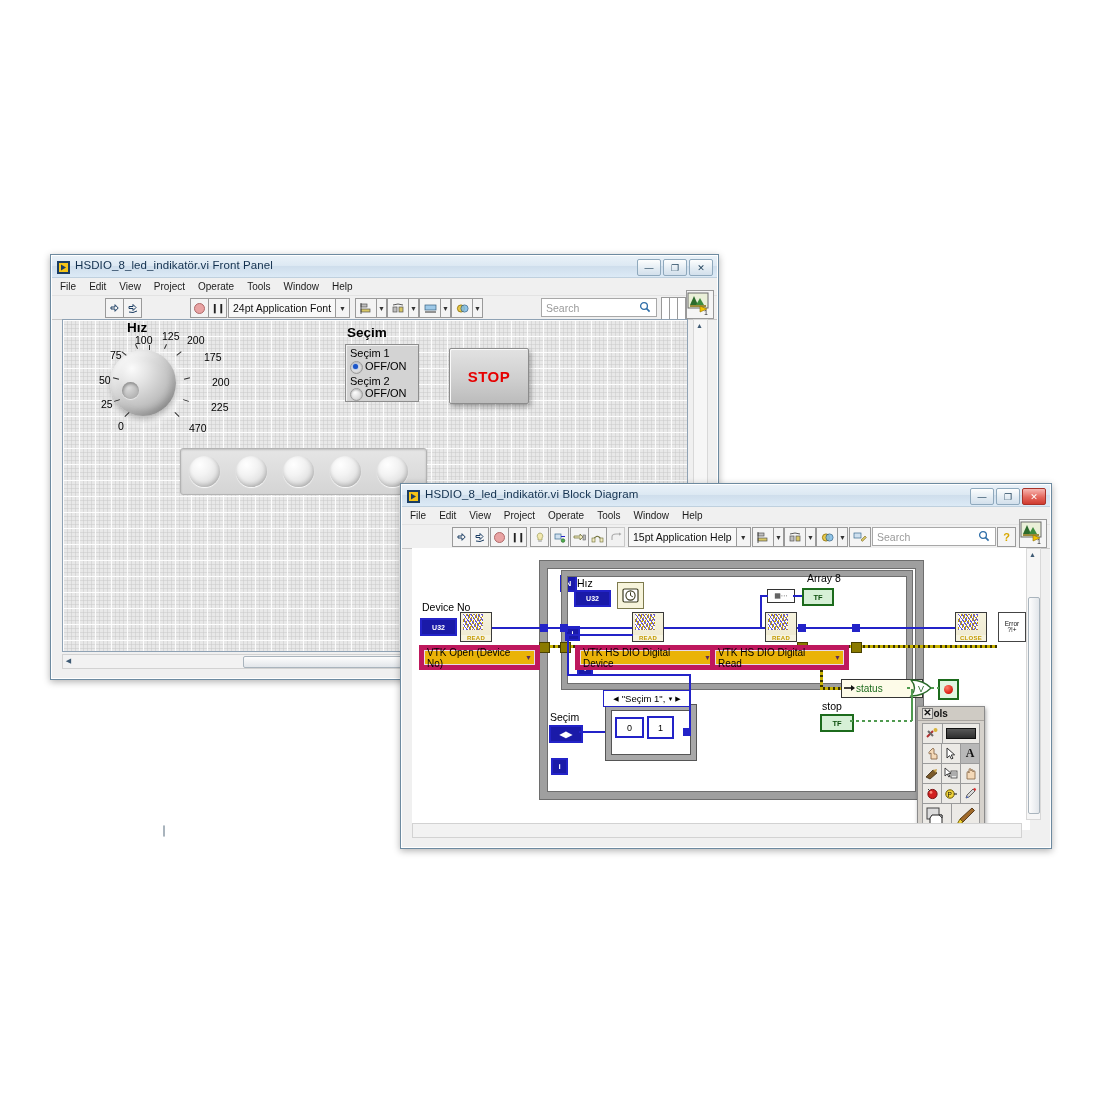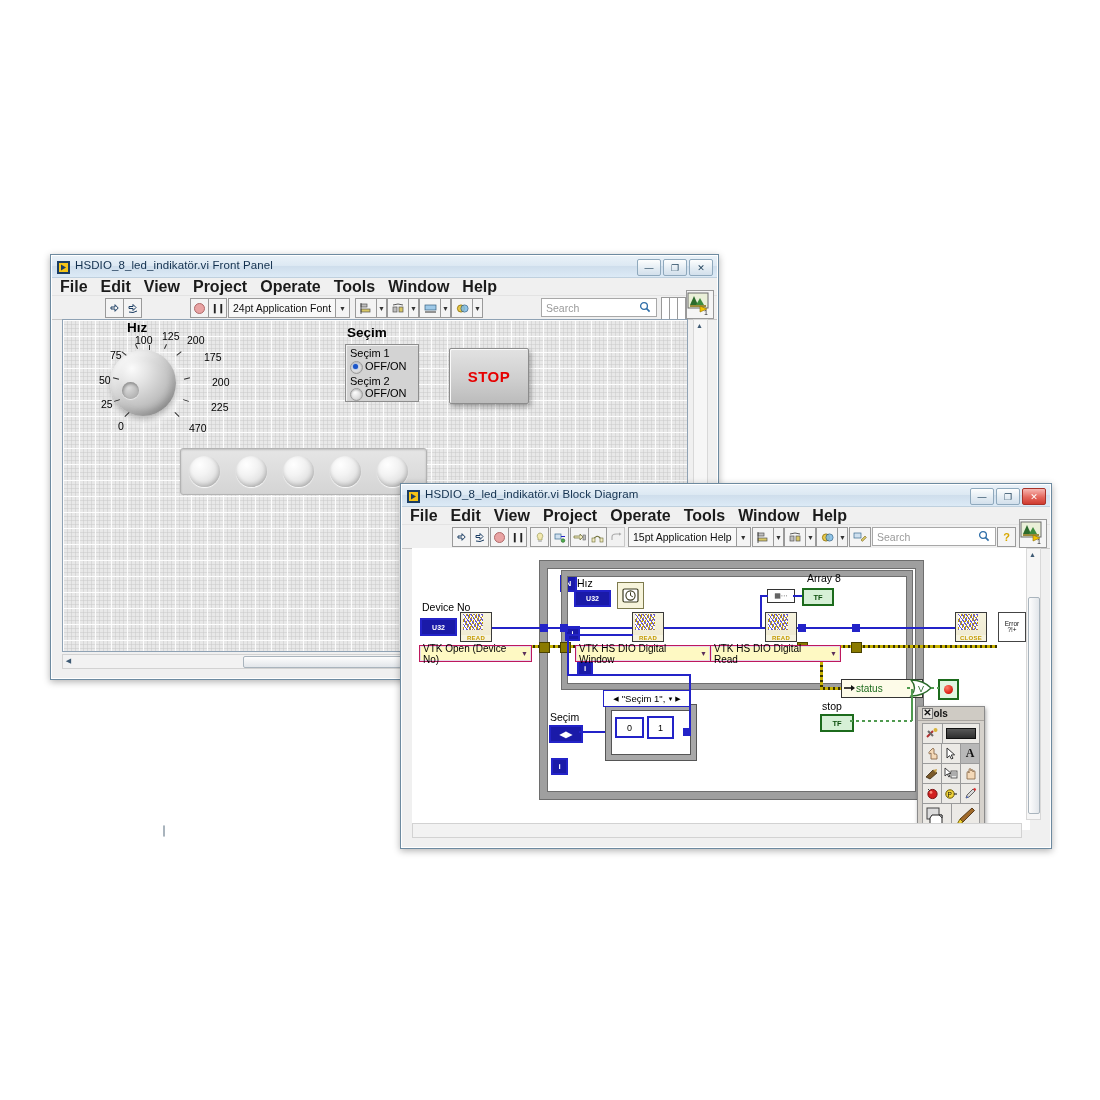--- a/index.html
+++ b/index.html
@@ -17,21 +17,21 @@
              letter-spacing:.1px;white-space:nowrap;}
   .wbtns{position:absolute;right:4px;top:3px;display:flex;gap:2px;}
   .wbtn{width:22px;height:15px;border:1px solid #8fa9bd;border-radius:2px;
         background:linear-gradient(to bottom,#fdfefe,#e3ecf3 55%,#d3e0ec);
         display:flex;align-items:center;justify-content:center;font-size:9px;color:#24455e;}
   .wbtn.close{background:linear-gradient(to bottom,#f7b7b2,#e4665c 55%,#cf3b30);
               border-color:#a83228;color:#fff;}
   
   .menubar{height:17px;background:#f0f0f0;display:flex;align-items:center;
            padding-left:8px;border-bottom:1px solid #e3e3e3;}
-  .menu-item{font-size:16px;color:#1b1b1b;margin-right:13px;white-space:nowrap;font-weight:bold;}
+  .menu-item{font-size:10px;color:#1b1b1b;margin-right:13px;white-space:nowrap;}
   
   .toolbar{height:23px;background:#f0f0f0;position:relative;
            border-bottom:1px solid #c8c8c8;}
   .tgrp{position:absolute;top:2px;display:flex;align-items:center;gap:0px;}
   .tbtn{width:17px;height:18px;border:1px solid #9a9a9a;background:#f4f4f4;
         display:flex;align-items:center;justify-content:center;font-size:10px;color:#333;}
   .tbtn+.tbtn{margin-left:-1px;}
   .fontbox{height:18px;border:1px solid #9a9a9a;background:#f8f8f8;
            display:flex;align-items:center;font-size:10.5px;color:#111;padding:0 4px;}
   .fontarrow{width:13px;height:18px;border:1px solid #9a9a9a;margin-left:-1px;background:#f4f4f4;
@@ -116,21 +116,21 @@
   .vtk-node{position:absolute;border:1px solid #3a3a3a;
      background:linear-gradient(to bottom,#f6f3df 0%,#efe9cf 100%);overflow:hidden;}
   .vtk-fan{position:absolute;left:2px;top:1px;width:20px;height:16px;
      background:
        repeating-linear-gradient(55deg,#6a5acd 0 1px,transparent 1px 3px),
        repeating-linear-gradient(115deg,#c8a200 0 1px,transparent 1px 3px),
        radial-gradient(circle at 10% 95%,#fff 0 30%,transparent 31%);
      background-color:#fdfcf3;}
   .vtk-cap{position:absolute;left:0;bottom:0;width:100%;text-align:center;
      font-size:6px;color:#c49a00;font-weight:bold;letter-spacing:.3px;background:#f6f3df;}
-  .drop{position:absolute;height:15px;border:1px solid #be185d;background:#fef9c3;
+  .drop{position:absolute;height:15px;border:5px solid #be185d;background:#eab308;
      display:flex;align-items:center;font-size:10px;color:#000;padding:0 3px;
      box-shadow:0 0 0 1px #e8d8e8 inset;}
   .drop .car{margin-left:auto;font-size:7px;color:#5a2d5a;padding-left:4px;}
   .nbox{position:absolute;border:2px solid #2323c8;background:#ffffff;
      display:flex;align-items:center;justify-content:center;font-size:9px;color:#000;}
   .timer{position:absolute;border:1px solid #7d7a4d;background:#f7f4db;
      display:flex;align-items:center;justify-content:center;}
   .errnode{position:absolute;border:1px solid #444;background:#fff;
      display:flex;flex-direction:column;align-items:center;justify-content:center;
      font-size:6.5px;color:#111;line-height:1;}
@@ -562,21 +562,21 @@
     <div class="drop" style="left:7px;top:97px;width:105px;">
       <span>VTK Open (Device No)</span>
       <span class="car">▼</span>
     </div>
 
     <div class="vtk-node" style="left:220px;top:64px;width:30px;height:28px;">
       <span class="vtk-fan"></span>
       <span class="vtk-cap">READ</span>
     </div>
     <div class="drop" style="left:163px;top:97px;width:128px;">
-      <span>VTK HS DIO Digital Window</span>
+      <span>VTK HS DIO Digital Device</span>
       <span class="car">▼</span>
     </div>
 
     <div class="vtk-node" style="left:353px;top:64px;width:30px;height:28px;">
       <span class="vtk-fan"></span>
       <span class="vtk-cap">READ</span>
     </div>
     <div class="drop" style="left:298px;top:97px;width:123px;">
       <span>VTK HS DIO Digital Read</span>
       <span class="car">▼</span>

